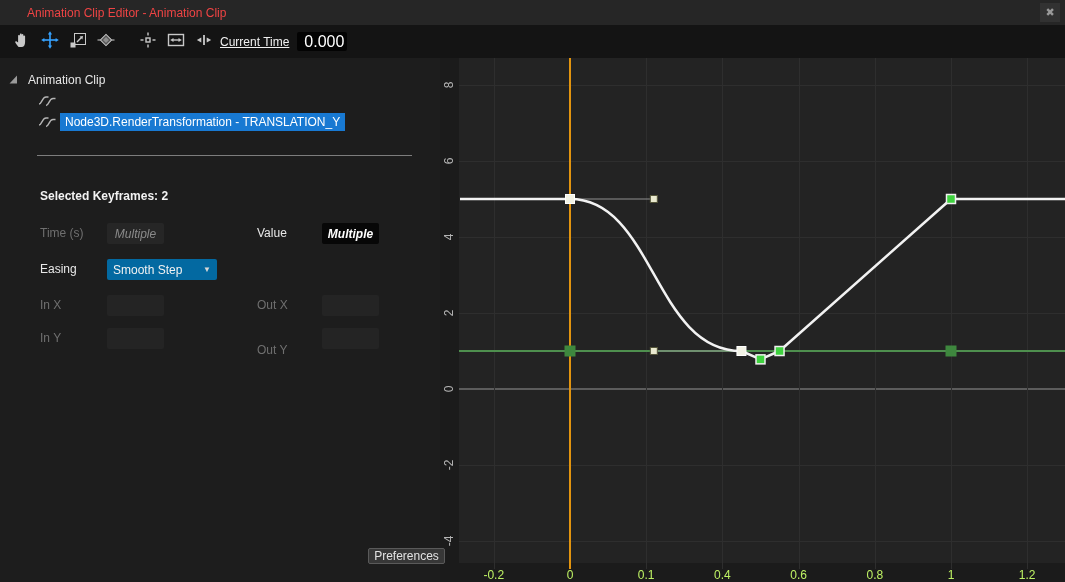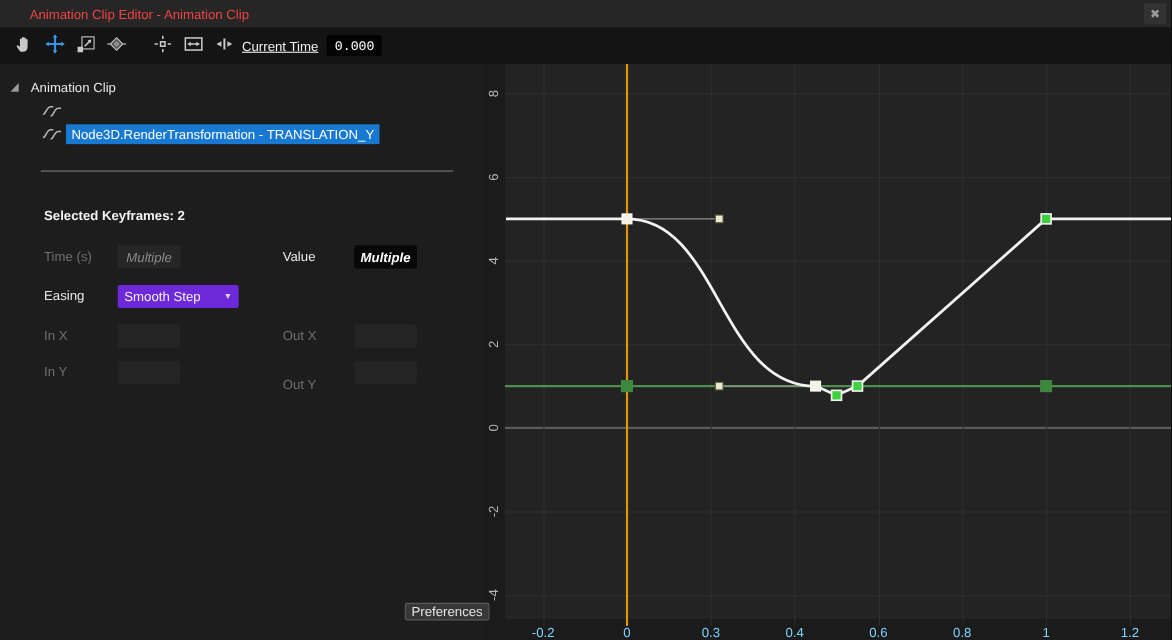--- a/index.html
+++ b/index.html
@@ -12,49 +12,49 @@
   #titlebar{position:absolute;left:0;top:0;width:100%;height:25px;background:#262626;display:flex;align-items:center;}
   #titlebar .title{margin-left:27px;color:#ef4444;}
   #close-btn{position:absolute;right:5px;top:3px;width:20px;height:19px;background:#323232;
     display:flex;align-items:center;justify-content:center;color:#9a9a9a;font-size:11px;cursor:default;}
   
   #toolbar{position:absolute;left:0;top:25px;width:100%;height:33px;background:#141414;display:flex;align-items:center;padding-left:10px;}
   .tool-btn{width:24px;height:26px;margin-right:4px;display:flex;align-items:center;justify-content:center;}
   .tool-spacer{width:14px;}
   #current-time-label{color:#f0f0f0;text-decoration:underline;}
   #current-time-input{margin-left:8px;width:50px;height:19px;background:#030303;border:none;border-radius:2px;
-    color:#ffffff;font-family:Liberation Mono, monospace;font-size:12px;padding:0 0 0 7px;}
+    color:#ffffff;font-family:Liberation Sans, sans-serif;font-size:16px;padding:0 0 0 7px;}
   
   #left-panel{position:absolute;left:0;top:58px;width:440px;height:524px;background:#1d1d1d;}
   .tree-row{position:absolute;height:21px;display:flex;align-items:center;}
   .tree-row .lbl{white-space:nowrap;}
   .sel-bg{background:#1879d2;color:#ffffff;padding:2px 5px;}
   #divider{position:absolute;left:37px;top:97px;width:375px;height:1px;background:#7d7d7d;}
   #sk-label{position:absolute;left:40px;top:131px;font-weight:bold;color:#f2f2f2;}
   .form-label{position:absolute;height:21px;line-height:21px;}
   .lab-dis{color:#6f6f6f;}
   .lab-en{color:#e8e8e8;}
   .field{position:absolute;width:57px;height:21px;border:none;border-radius:2px;
     font-family:"Liberation Sans",sans-serif;font-size:12px;text-align:center;}
   .field-dis{background:#262626;color:#8a8a8a;font-style:italic;}
   .field-black{background:#070707;color:#ffffff;font-style:italic;font-weight:bold;}
   .field-empty{background:#242424;}
-  #easing-dd{position:absolute;left:107px;top:201px;width:110px;height:21px;background:#6d28d9;border-radius:2px;
+  #easing-dd{position:absolute;left:107px;top:201px;width:110px;height:21px;background:#0369a1;border-radius:2px;
     display:flex;align-items:center;padding:0 6px;color:#f2f2f2;}
   #easing-dd .caret{margin-left:auto;font-size:8px;color:#d6d6d6;}
   #prefs-btn{position:absolute;left:368px;top:548px;width:77px;height:16px;background:#373737;border:1px solid #5a5a5a;
     border-radius:2px;color:#e2e2e2;display:flex;align-items:center;justify-content:center;z-index:6;}
   
   #graph{position:absolute;left:440px;top:58px;width:625px;height:524px;background:#1b1b1b;overflow:hidden;}
   #plot-bg{position:absolute;left:19px;top:0;width:606px;height:505px;background:#232323;}
   .hgrid{position:absolute;left:19px;width:606px;height:1px;background:#2e2e2e;}
   .hgrid.zero{height:2px;background:#5c5c5c;}
   .vgrid{position:absolute;top:0;width:1px;height:511px;background:#2e2e2e;}
   .ylab{position:absolute;left:9px;transform:translate(-50%,-50%) rotate(-90deg);color:#b4b4b4;}
-  .xlab{position:absolute;top:510px;transform:translateX(-50%);color:#7dd3fc;}
+  .xlab{position:absolute;top:510px;transform:translateX(-50%);color:#bef264;}
   #playhead{position:absolute;top:0;width:2px;height:511px;background:#e2940f;}
   #curves{position:absolute;left:0;top:0;}
 </style>
 </head>
 <body>
 
 <div id="window">
 
   <div id="titlebar">
     <span class="title">Animation Clip Editor - Animation Clip</span>
@@ -244,21 +244,21 @@
     <div id="label-layer">
         <div class="ylab" style="top: 27px;">8</div>
         <div class="ylab" style="top: 103px;">6</div>
         <div class="ylab" style="top: 179px;">4</div>
         <div class="ylab" style="top: 255px;">2</div>
         <div class="ylab" style="top: 331px;">0</div>
         <div class="ylab" style="top: 407px;">-2</div>
         <div class="ylab" style="top: 483px;">-4</div>
         <div class="xlab" style="left: 53.8px;">-0.2</div>
         <div class="xlab" style="left: 130px;">0</div>
-        <div class="xlab" style="left: 206.2px;">0.3</div>
+        <div class="xlab" style="left: 206.2px;">0.1</div>
         <div class="xlab" style="left: 282.4px;">0.4</div>
         <div class="xlab" style="left: 358.6px;">0.6</div>
         <div class="xlab" style="left: 434.8px;">0.8</div>
         <div class="xlab" style="left: 511px;">1</div>
         <div class="xlab" style="left: 587.2px;">1.2</div>
       </div>
   </div>
 
 </div>
 

